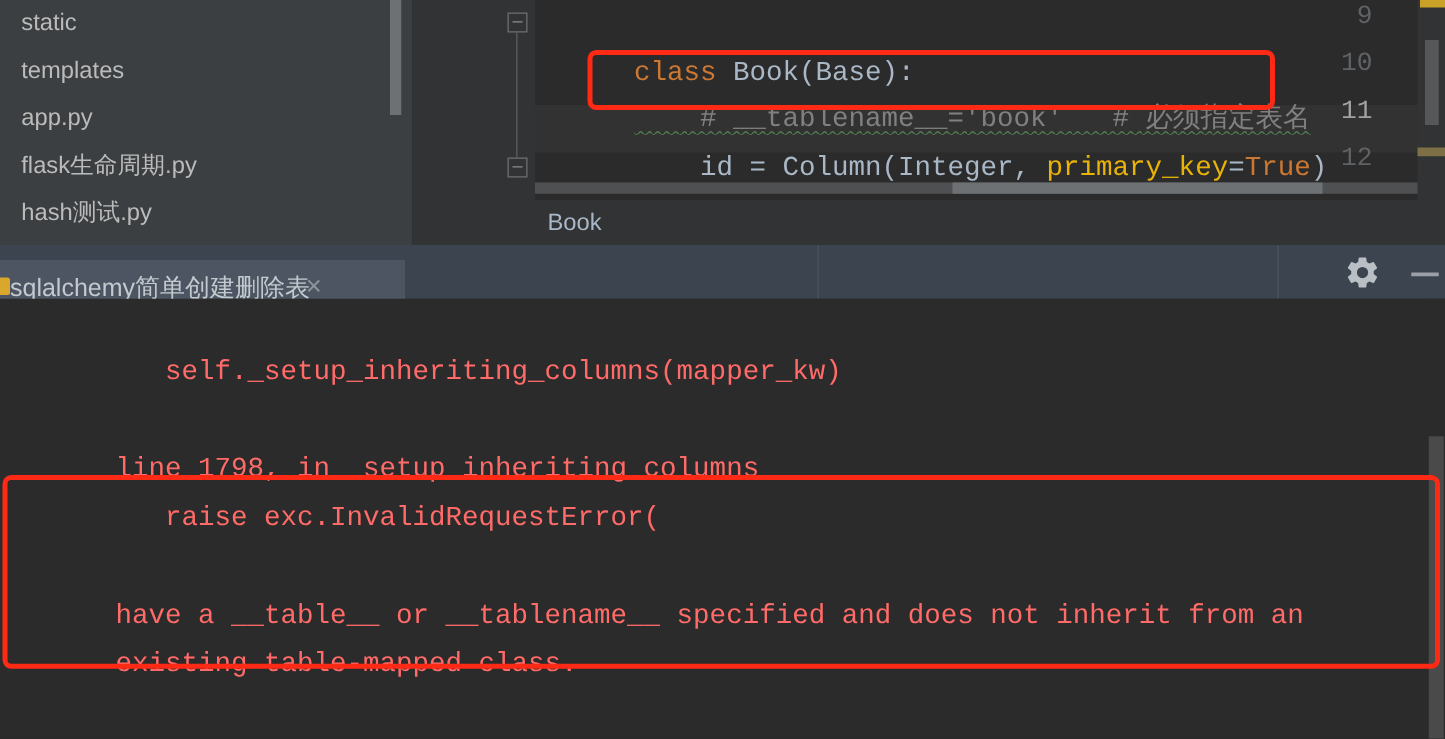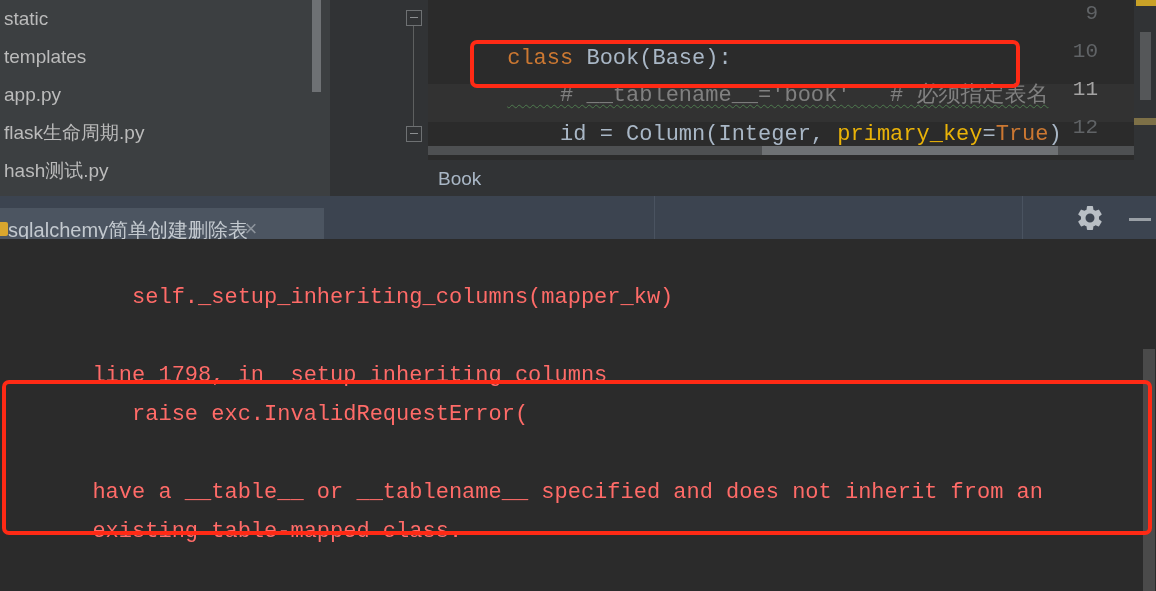--- a/index.html
+++ b/index.html
@@ -8,21 +8,21 @@
 
   
   .top-region { position:absolute; left:0; top:0; width:1156px; height:196px; }
 
   
   .tree-panel {
     position:absolute; left:0; top:0; width:330px; height:196px;
     background:#3c3f41; overflow:hidden;
   }
   .tree-item {
-    height:38px; line-height:38px; padding-left:4px;
+    height:38px; line-height:38px; padding-left:17px;
     color:#bbbbbb; font-size:19px; white-space:nowrap;
     font-family:"Liberation Sans", sans-serif;
   }
   .tree-scrollbar {
     position:absolute; right:9px; top:0px; width:9px; height:92px;
     background:#6e7174; border-radius:0px;
   }
 
   
   .editor {

